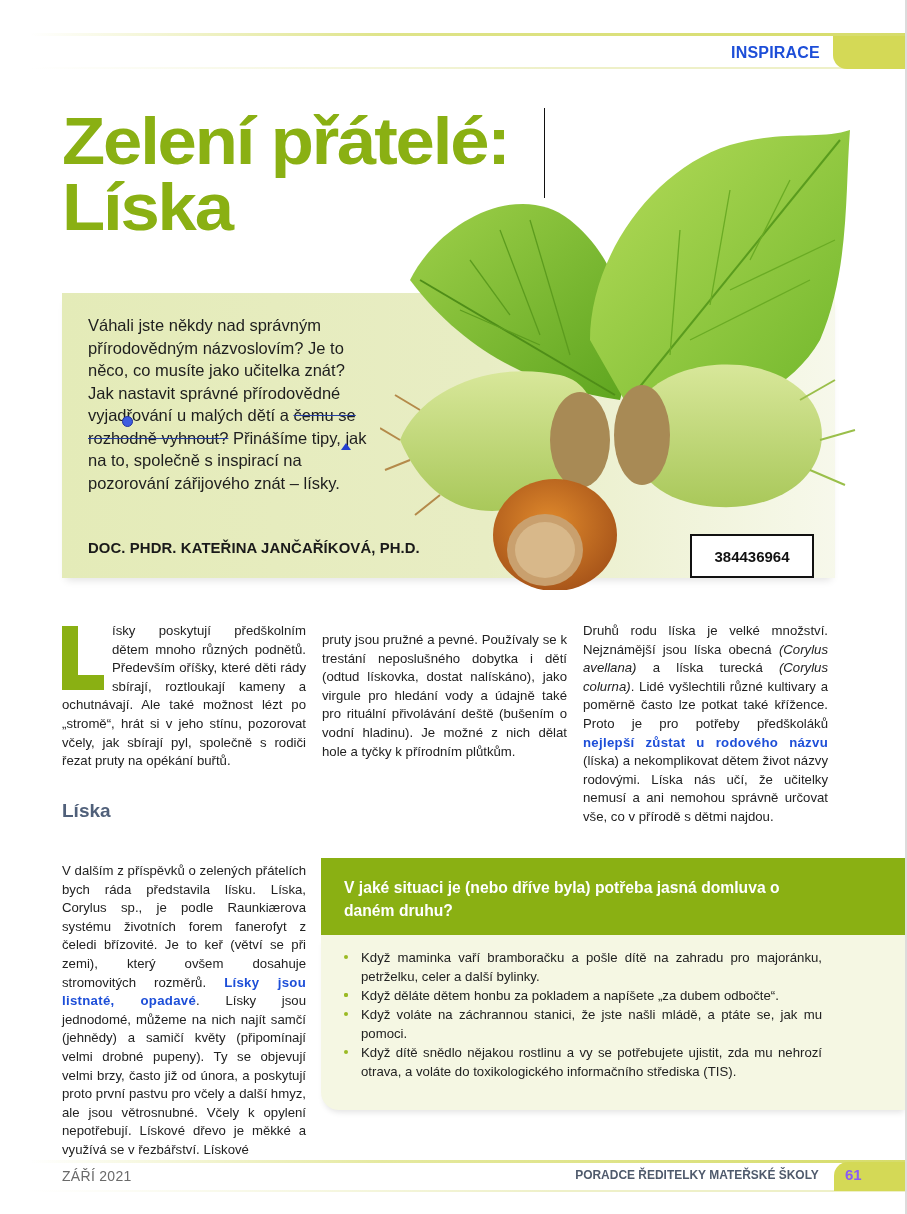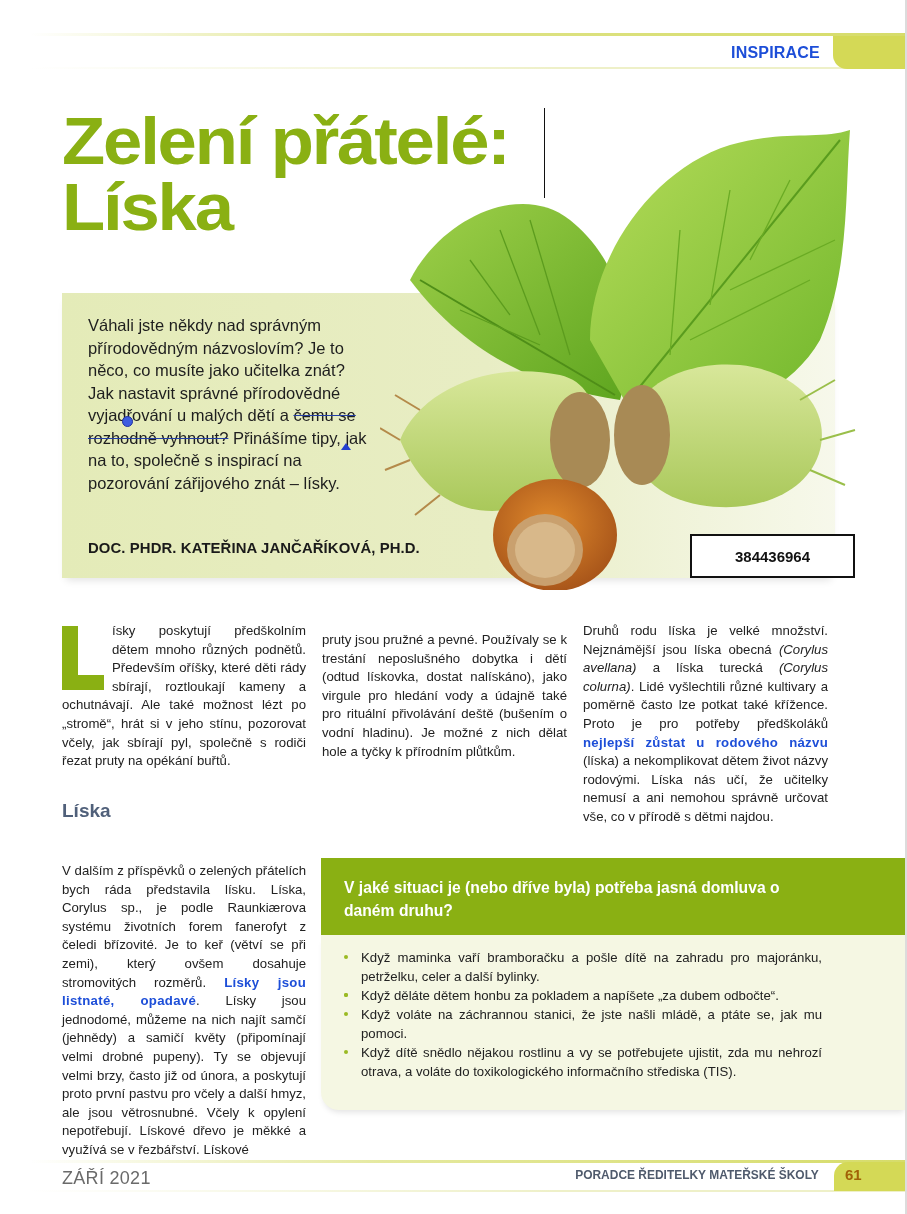--- a/index.html
+++ b/index.html
@@ -31,21 +31,21 @@
       box-shadow: 0 6px 8px -4px rgba(0,0,0,0.12); }
     .intro-text { position: absolute; left: 88px; top: 314px; width: 285px; font-size: 16.5px;
       line-height: 22.5px; color: #1e1e1e; }
     .intro-text .strike { text-decoration: line-through; text-decoration-color: #2440a8; }
     .edit-mark { position: absolute; left: 122px; top: 416px; width: 11px; height: 11px; border-radius: 50%;
       background: #3d5de0; border: 1px solid #2030a0; }
     .edit-mark2 { position: absolute; left: 341px; top: 443px; width: 0; height: 0;
       border-left: 5px solid transparent; border-right: 5px solid transparent; border-bottom: 7px solid #2440d0; }
     .author { position: absolute; left: 88px; top: 539px; font-weight: bold; font-size: 15.5px;
       letter-spacing: 0.1px; color: #1a1a1a; transform: scaleX(0.96); transform-origin: left; }
-    .id-box { position: absolute; left: 690px; top: 534px; width: 165px; height: 44px; background: #fff;
+    .id-box { position: absolute; left: 690px; top: 534px; width: 124px; height: 44px; background: #fff;
       border: 2px solid #111; display: flex; align-items: center; justify-content: center;
       font-weight: bold; font-size: 15px; color: #111; }
 
     
     .col { position: absolute; font-size: 13.2px; line-height: 18.6px; color: #222; text-align: justify; }
     .col p { margin: 0; }
     .col-1 { left: 62px; top: 622px; width: 244px; }
     .col-2 { left: 322px; top: 631px; width: 245px; }
     .col-3 { left: 583px; top: 622px; width: 245px; }
     .dropcap { float: left; width: 42px; height: 64px; margin: 4px 8px 0 0; position: relative; }
@@ -65,26 +65,26 @@
     .q-list { position: absolute; left: 344px; top: 948px; width: 478px; list-style: none; font-size: 13.2px;
       line-height: 19px; color: #222; text-align: justify; }
     .q-list li { position: relative; padding-left: 17px; }
     .q-list li .bullet { position: absolute; left: 0; top: 7px; width: 4px; height: 4px; border-radius: 50%; background: #9aba23; }
 
     
     .foot-rule { position: absolute; left: 30px; top: 1160px; width: 877px; height: 3px;
       background: linear-gradient(90deg, rgba(214,221,110,0) 0%, #e5e9a0 40%, #d6dc6a 100%); }
     .foot-rule2 { position: absolute; left: 30px; top: 1190px; width: 877px; height: 2px;
       background: linear-gradient(90deg, rgba(230,235,170,0) 0%, #eef0c8 60%, #eef0c8 100%); }
-    .foot-date { position: absolute; left: 62px; top: 1168px; font-size: 18px; color: #6a6a6a; letter-spacing: 0.3px; }
+    .foot-date { position: absolute; left: 62px; top: 1168px; font-size: 14px; color: #6a6a6a; letter-spacing: 0.3px; }
     .foot-mag { position: absolute; right: 88px; top: 1167px; font-weight: bold; font-size: 13px; color: #4f5a6c;
       transform: scaleX(0.92); transform-origin: right; }
     .foot-tab { position: absolute; left: 834px; top: 1162px; width: 73px; height: 29px; background: #d4d956;
       border-radius: 14px 0 0 0; }
-    .foot-page { position: absolute; left: 845px; top: 1166px; font-weight: bold; font-size: 15px; color: #a16207; }
+    .foot-page { position: absolute; left: 845px; top: 1166px; font-weight: bold; font-size: 15px; color: #8b5cf6; }
     .right-edge { position: absolute; right: 0; top: 0; width: 2px; height: 1214px; background: #dcdcdc; }
   </style>
 </head>
 <body>
 
 <div class="top-rule"></div>
 <div class="top-rule2"></div>
 <div class="section-label">INSPIRACE</div>
 <div class="section-tab"></div>
 

